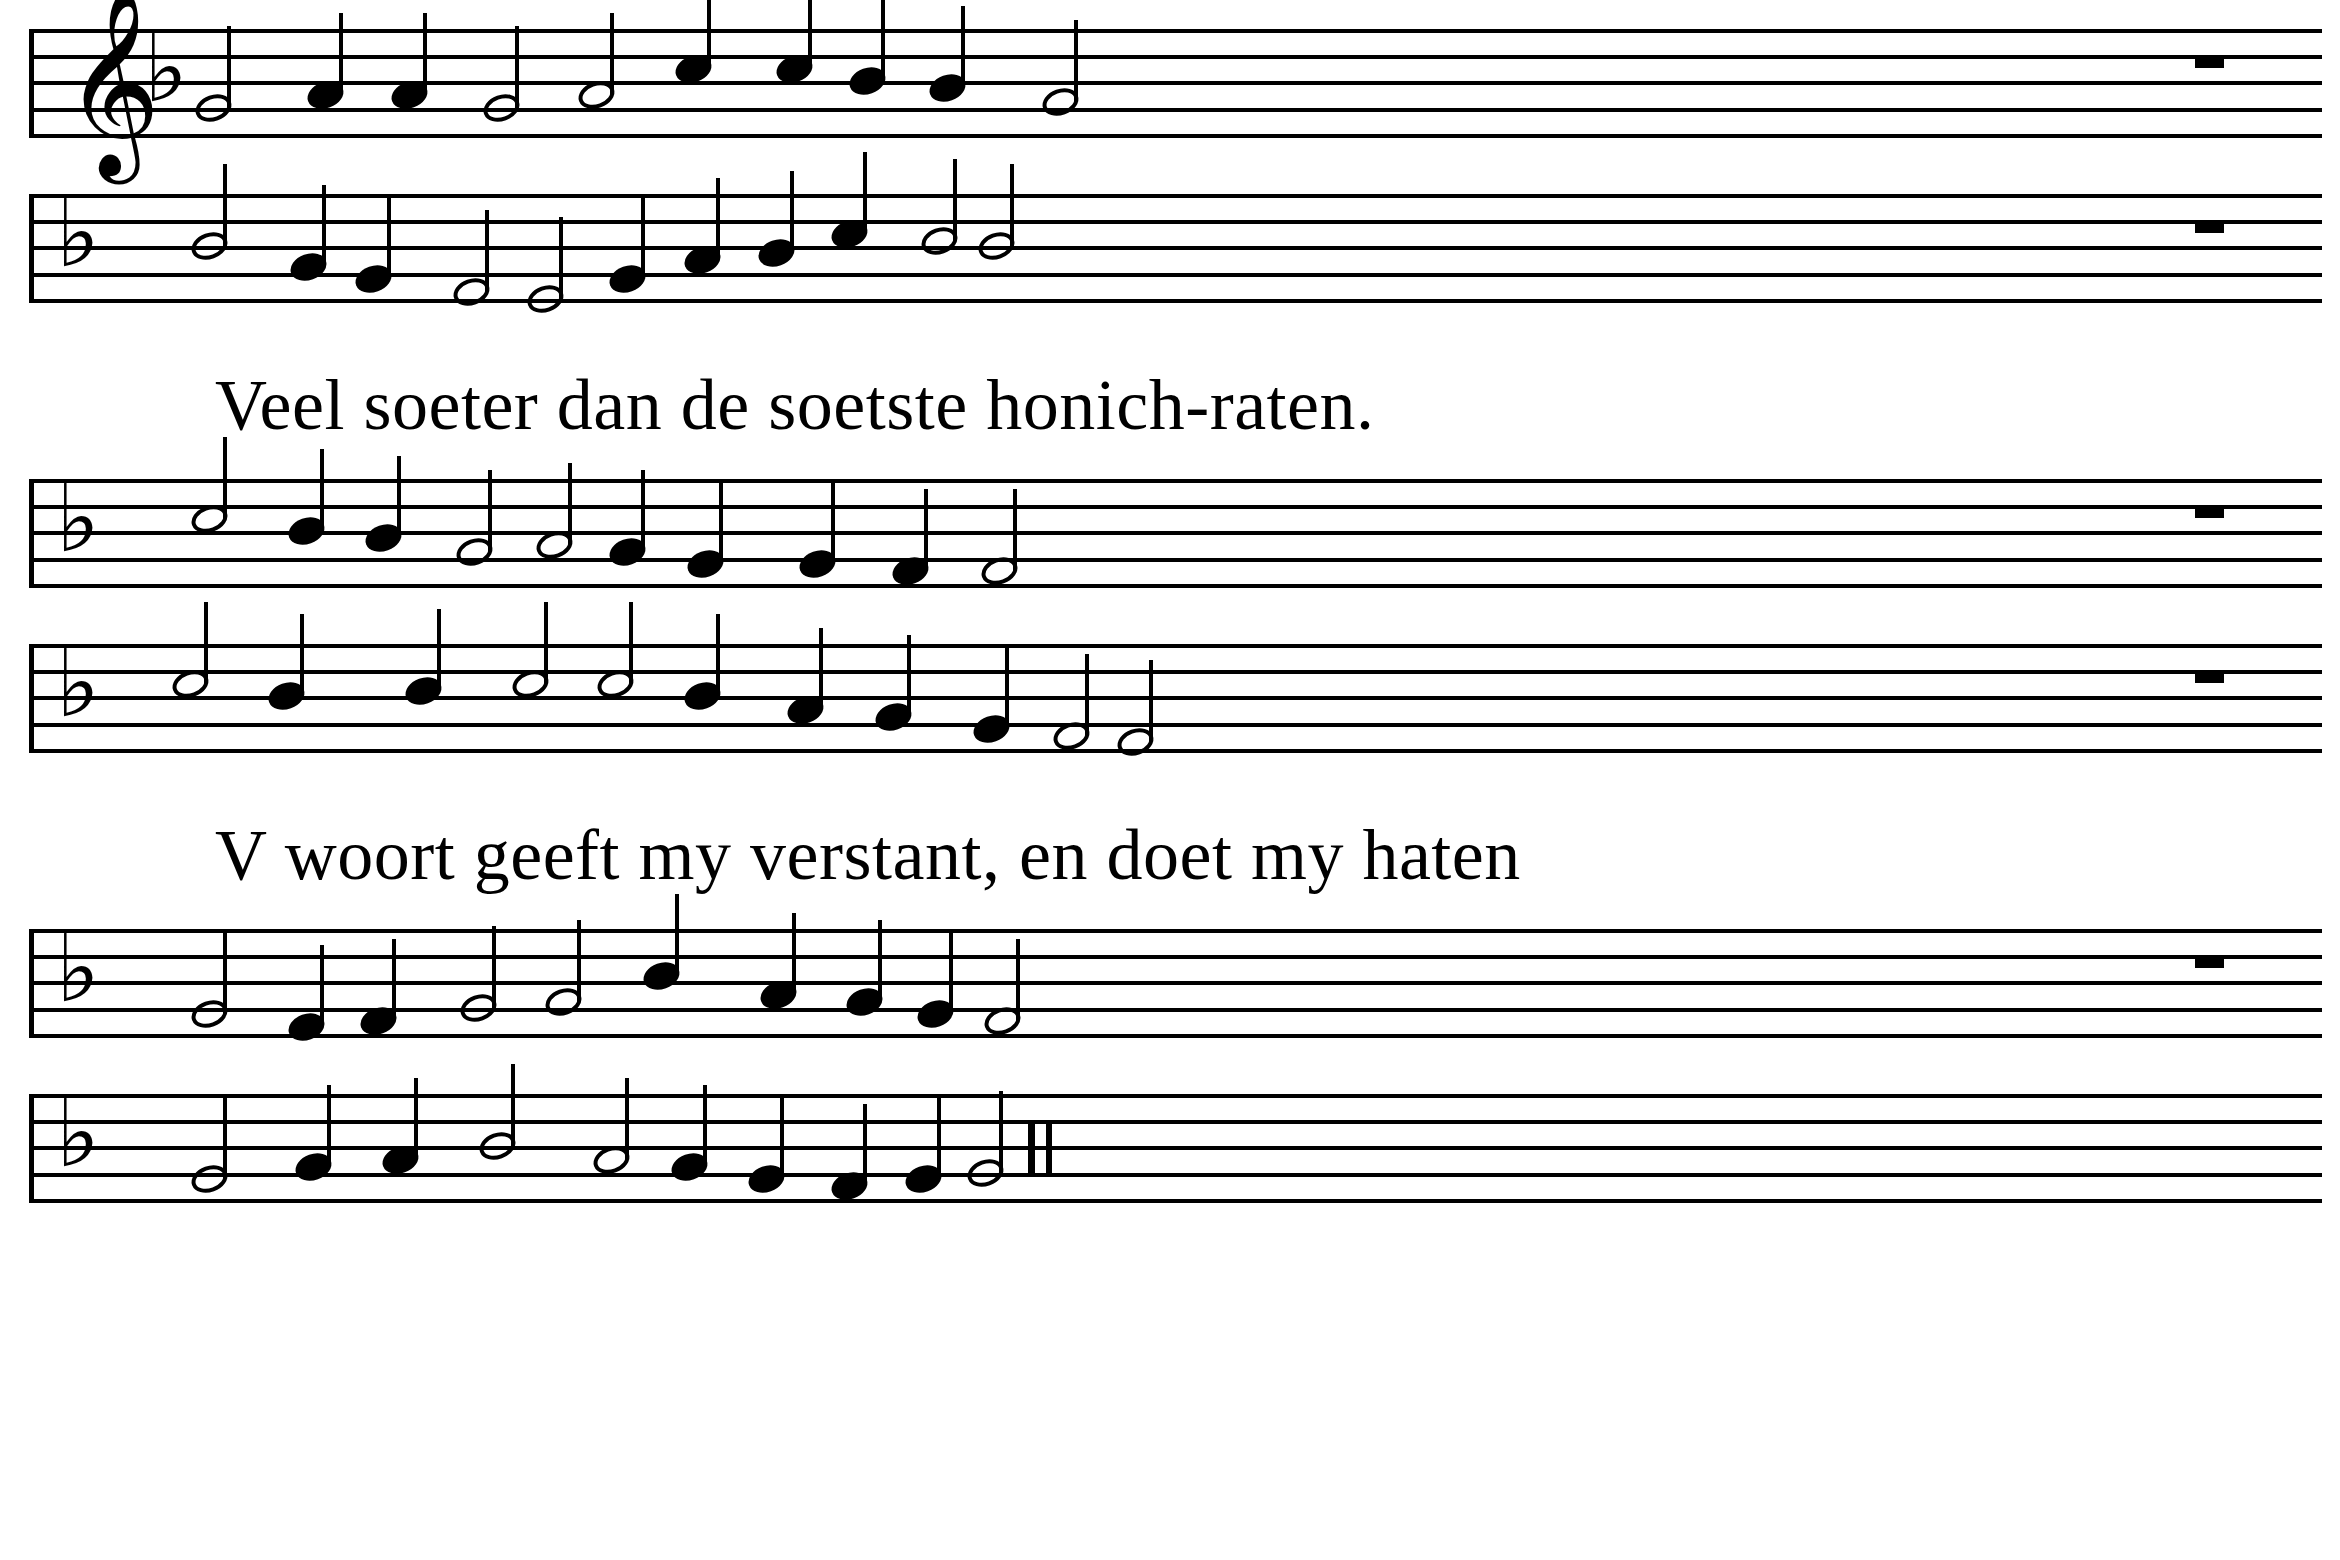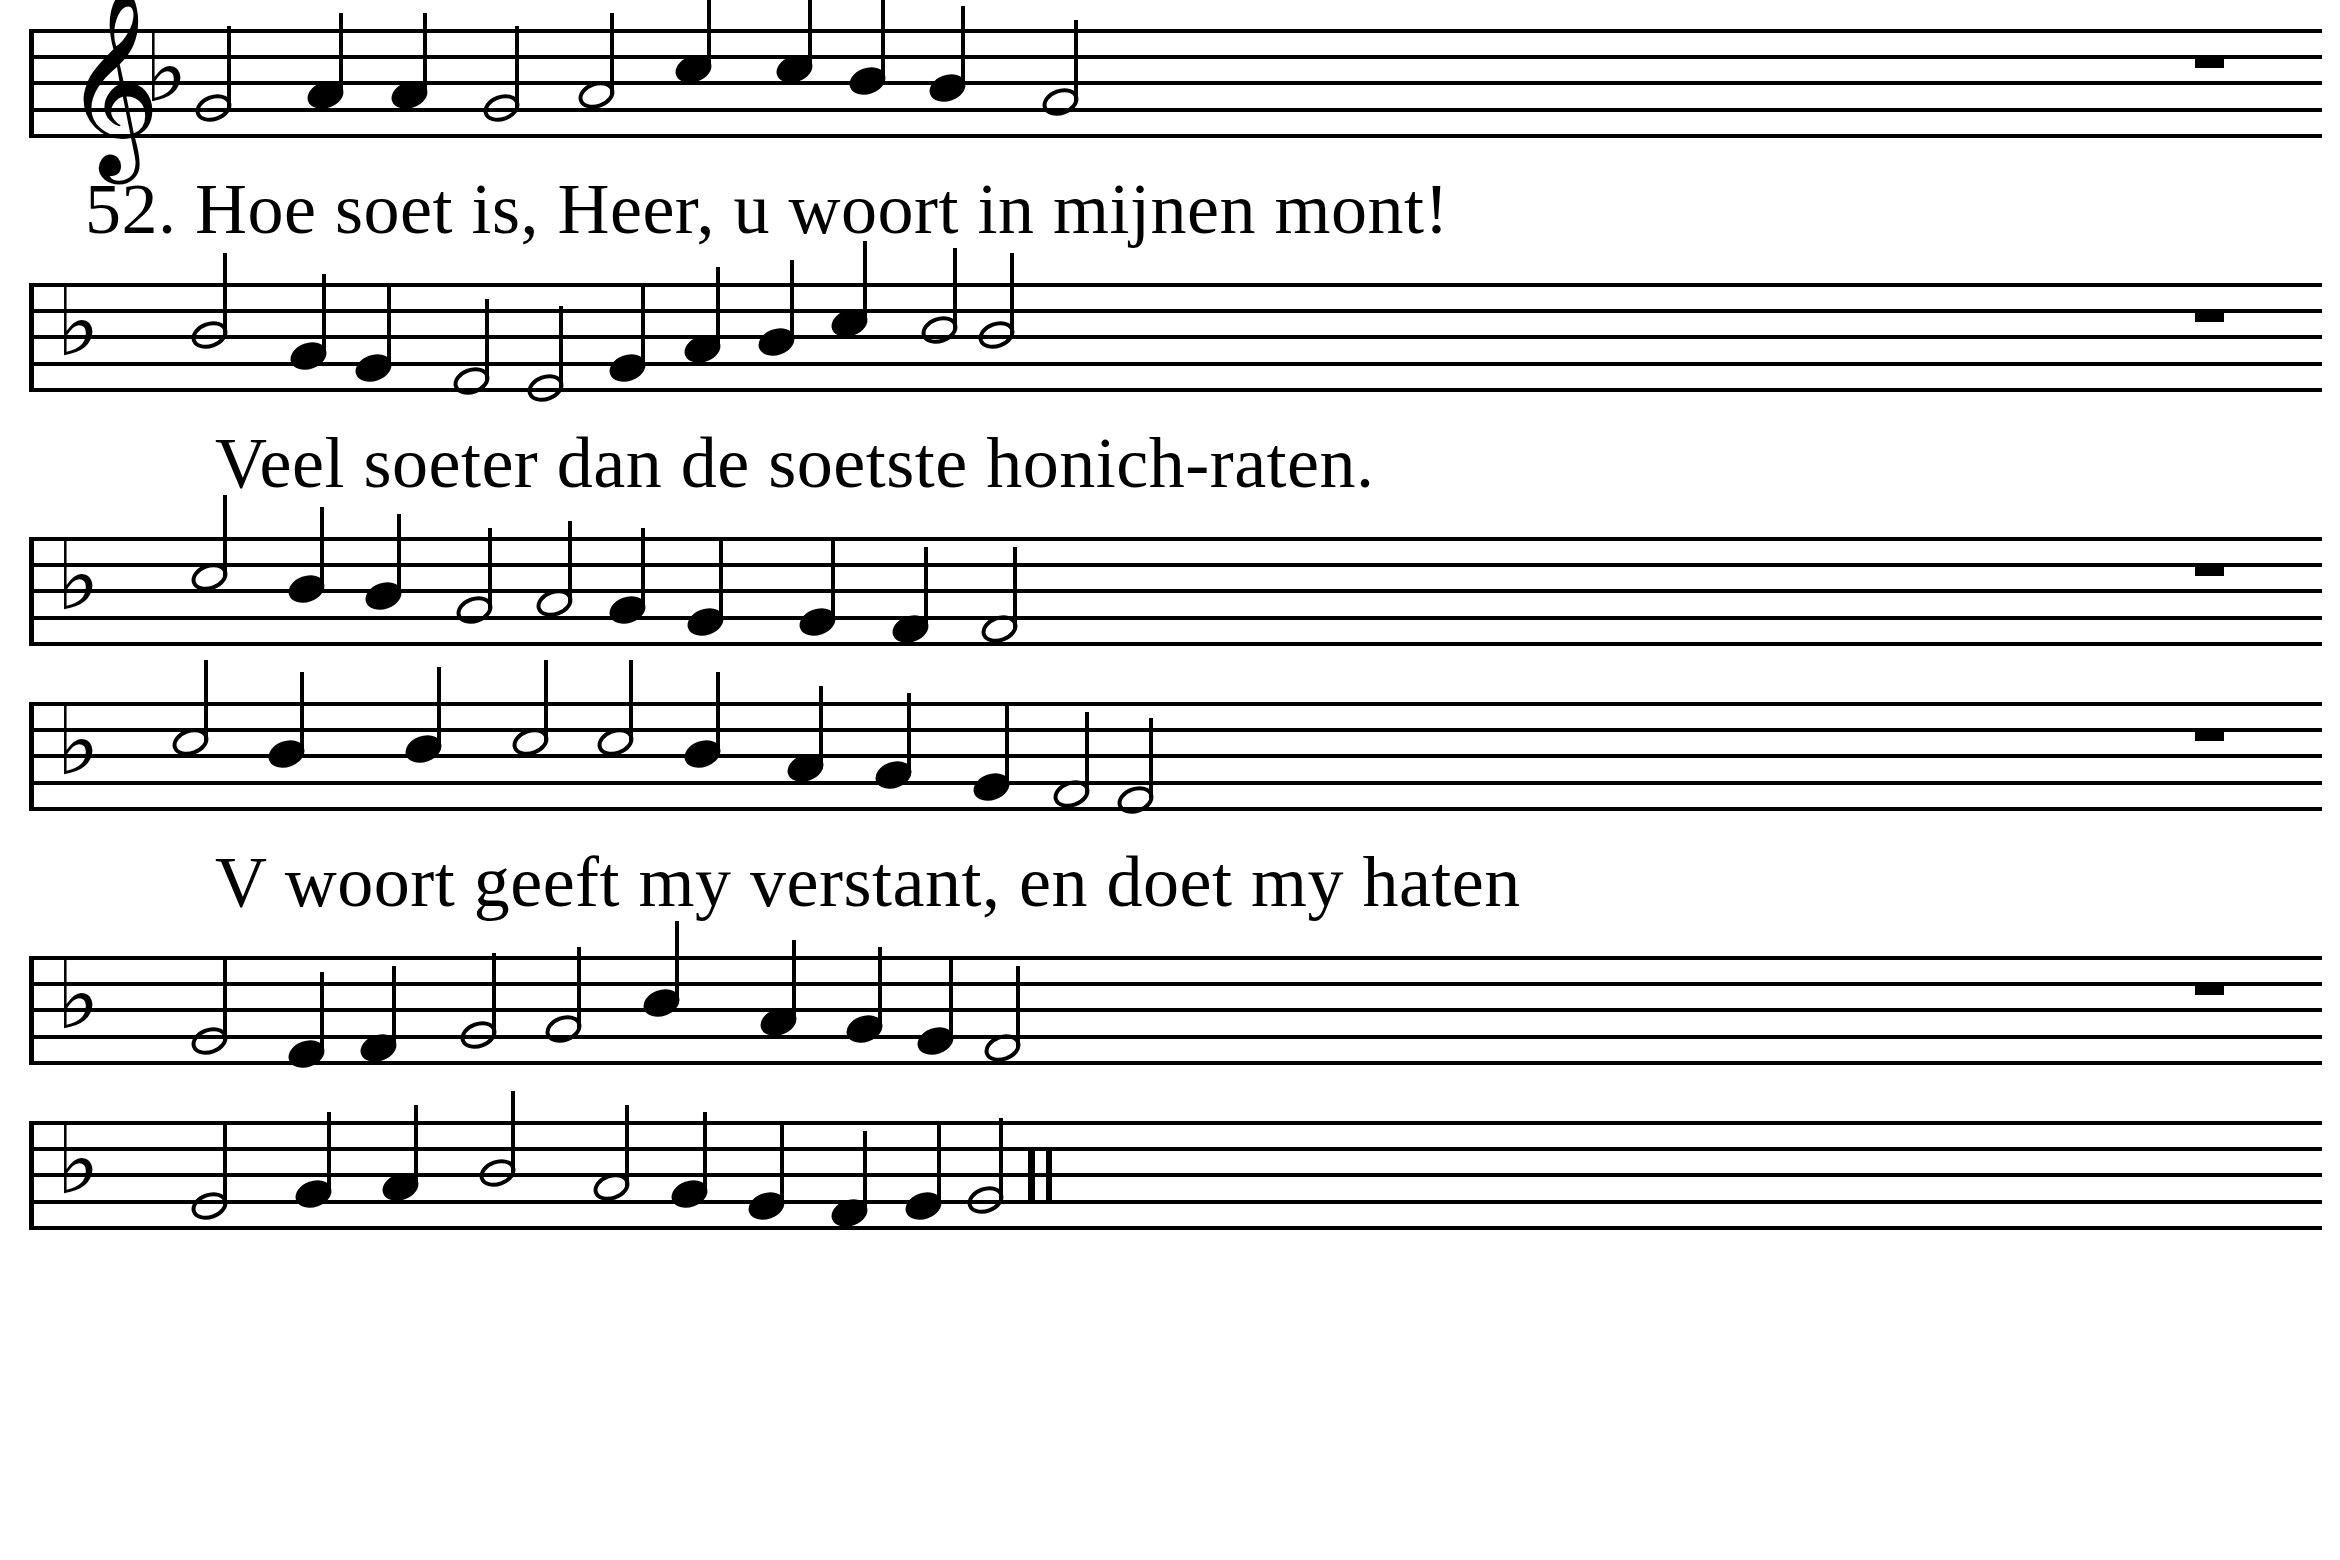--- a/index.html
+++ b/index.html
@@ -119,21 +119,21 @@
 
   .lyric {
     position: relative;
     font-family: "Liberation Serif", serif;
     font-size: 72px;
     line-height: 89px;
     letter-spacing: 0.5px;
     white-space: nowrap;
   }
   .lyric.first { padding-left: 85px; }
-  .lyric.rest-line { padding-left: 215px; }
+  .lyric.rest-line { padding-left: 215px; margin-top: 31px; }
 </style>
 </head>
 <body>
 
 <div class="page">
   <div id="systems-root">
       <div class="system">
         <div class="staff-wrap">
           <div class="staff">
             <div class="line l0"></div>
@@ -180,21 +180,20 @@
               <div class="head filled"></div>
               <div class="stem"></div>
             </div>
             <div class="note" style="left: 1031px; top: 73px;">
               <div class="head open"></div>
               <div class="stem"></div>
             </div>
             <div class="rest" style="left: 2166px; top: 26px;"></div>
           </div>
         </div>
-        <div class="lyric first">52. Hoe soet is, Heer, u woort in mijnen mont!</div>
       </div>
       <div class="system">
         <div class="staff-wrap">
           <div class="staff">
             <div class="line l0"></div>
             <div class="line l1"></div>
             <div class="line l2"></div>
             <div class="line l3"></div>
             <div class="line l4"></div>
             <div class="barline-left"></div>

